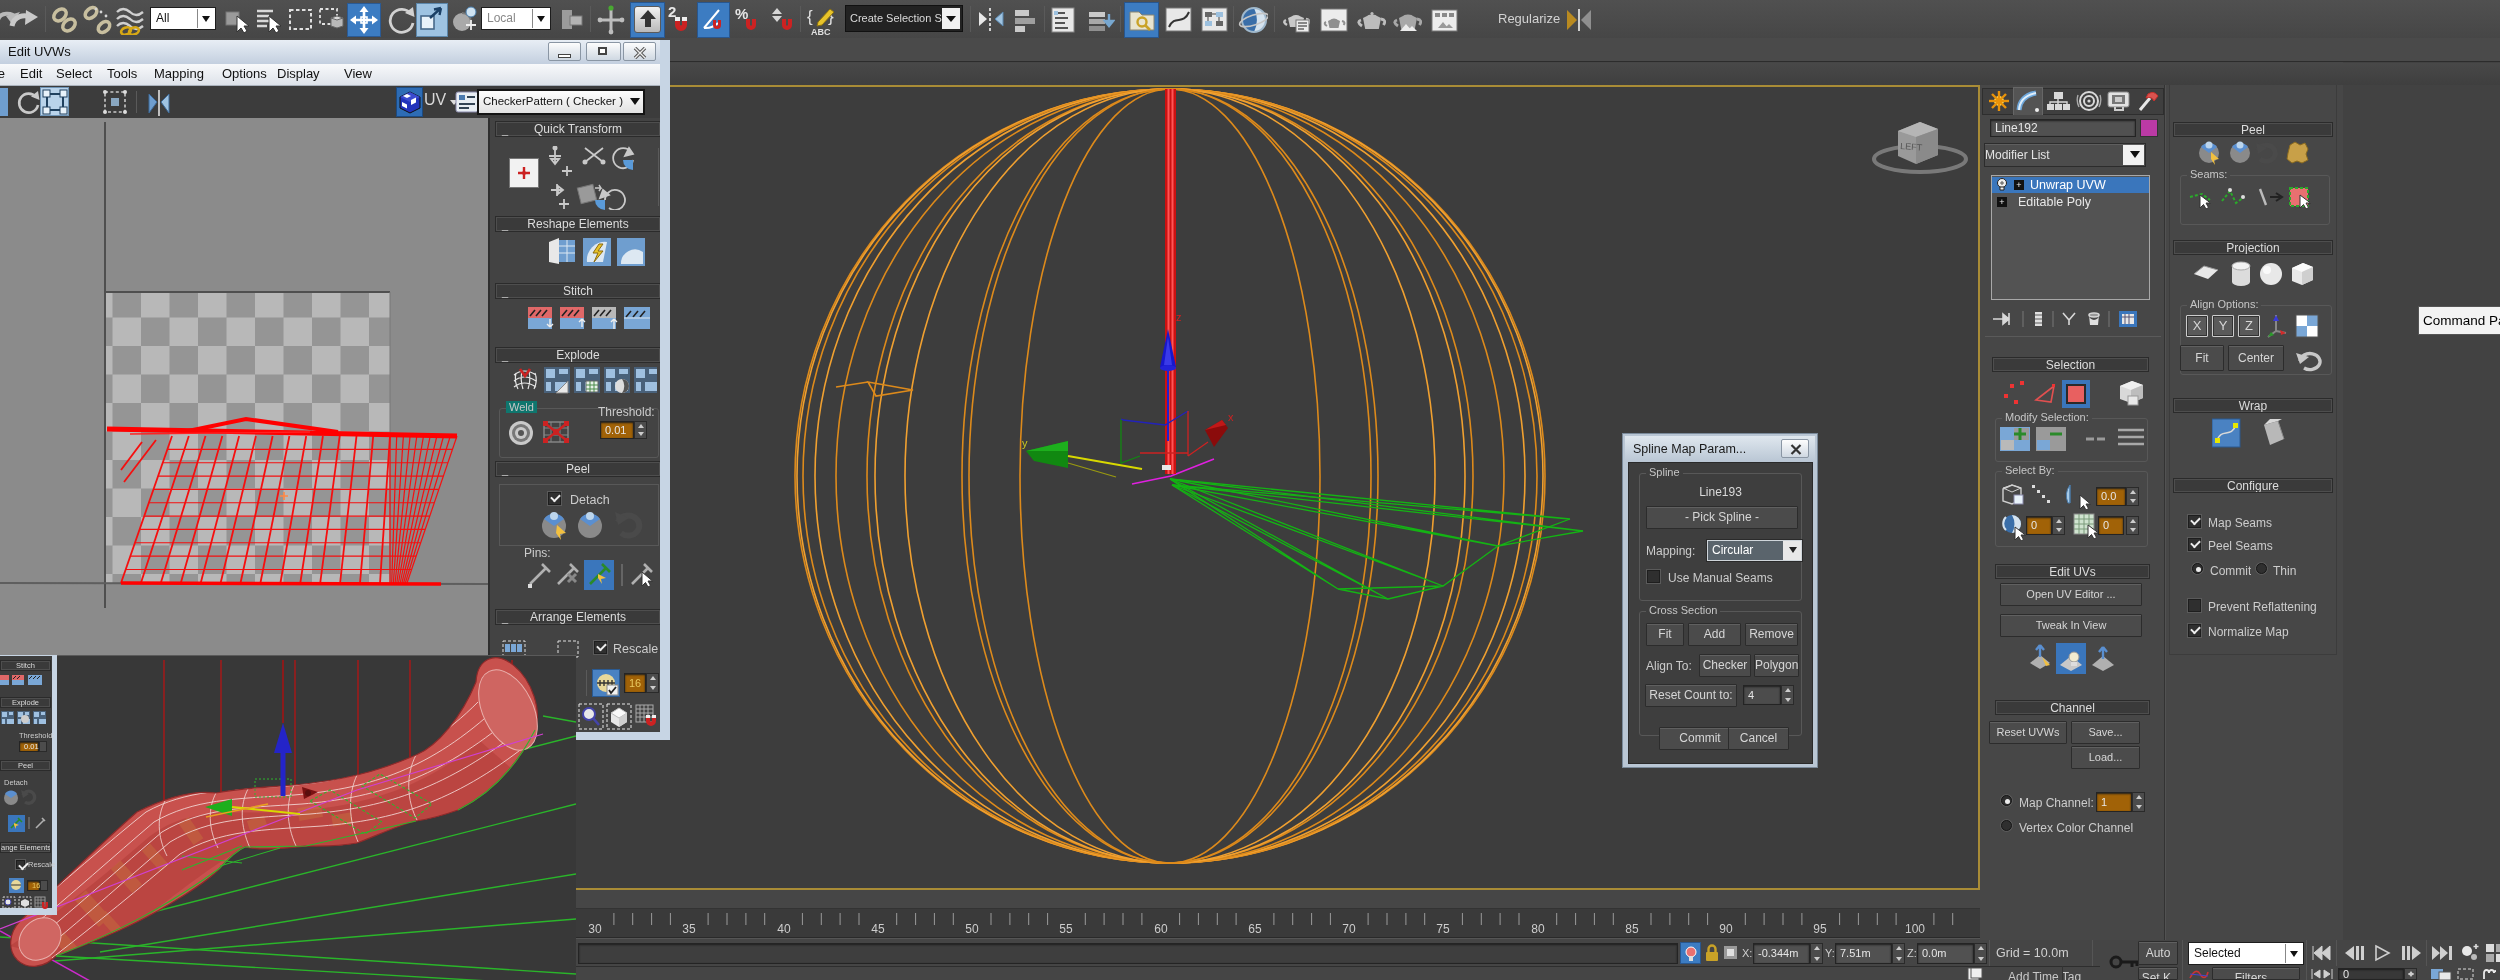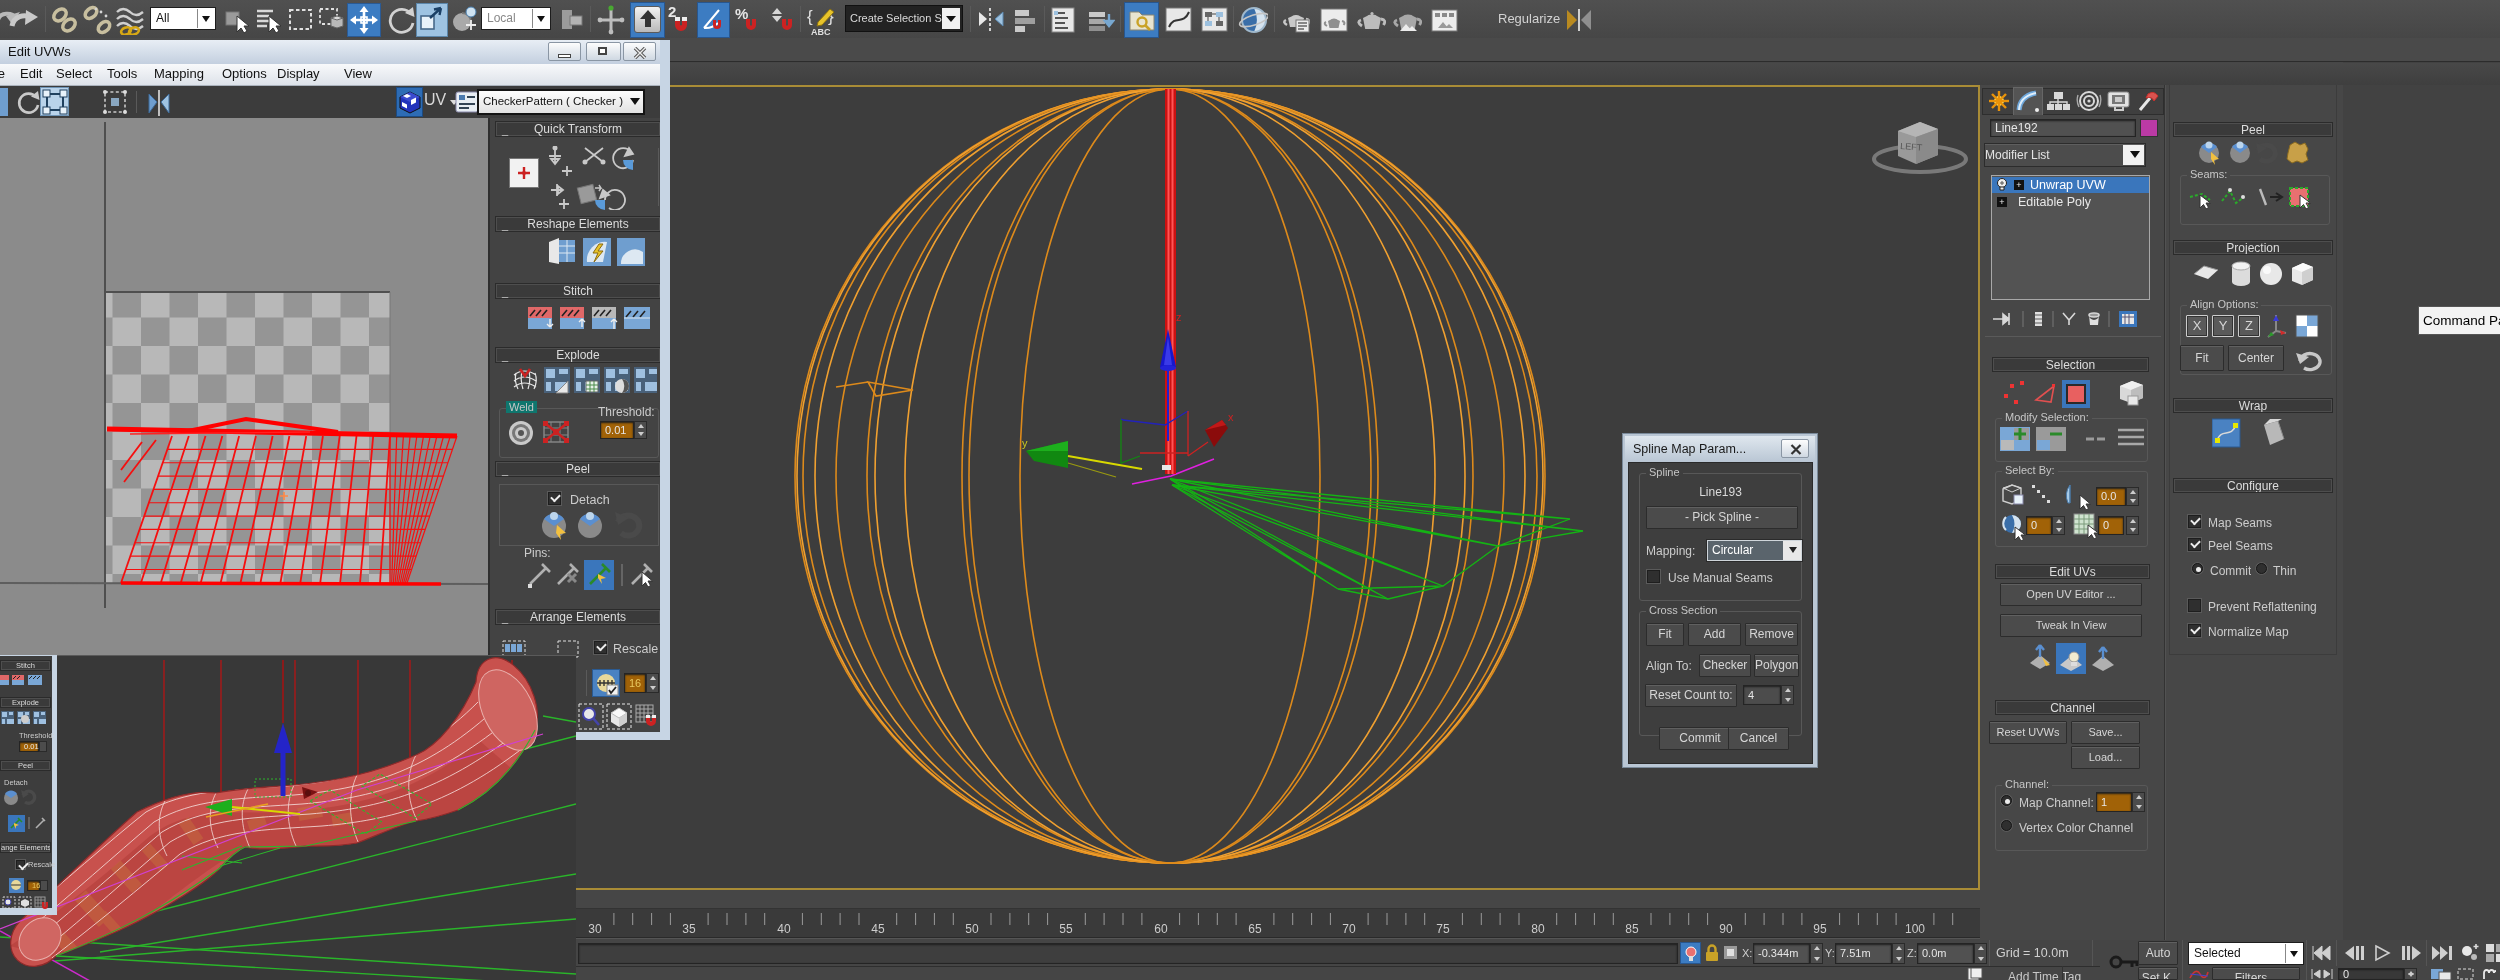--- a/index.html
+++ b/index.html
@@ -681,23 +681,20 @@
         <circle cx="46" cy="14" r="5" fill="#f2ecd0" stroke="#999"></circle>
         <rect x="43" y="19" width="6" height="4" fill="#ddd"></rect>
       <path d="M64 22 l11 -9 11 9 -11 6 Z" fill="#b0b0b0"></path>
         <path d="M75 4 v12 M75 4 l-4 5 M75 4 l4 5" stroke="#5a8fd0" stroke-width="2.4" fill="none"></path>
     </svg>
 
     <div class="hdr" style="left:15px;top:657px;width:155px;height:15px;line-height:14px;">Channel<span class="mini">_</span></div>
     <div class="btn" style="left:9px;top:678px;width:78px;height:23px;line-height:21px;">Reset UVWs</div>
     <div class="btn" style="left:91px;top:678px;width:69px;height:23px;line-height:21px;">Save...</div>
     <div class="btn" style="left:91px;top:703px;width:69px;height:23px;line-height:21px;">Load...</div>
-    <div class="grp" style="left:15px;top:742px;width:153px;height:66px;">
-        <span class="glbl" style="background:#474747;">Channel:</span>
-      </div>
     <div class="rad on" style="left:21px;top:752px;"></div>
     <div class="lbl" style="left:39px;top:753px;font-size:12px;">Map Channel:</div>
     <div class="fld" style="left:116px;top:749px;width:36px;height:20px;line-height:18px;">1</div>
     <div class="spin" style="left:152px;top:749px;height:20px;"></div>
     <div class="rad" style="left:21px;top:777px;"></div>
     <div class="lbl" style="left:39px;top:778px;font-size:12px;">Vertex Color Channel</div>
 
     <div class="abs" style="left:184px;top:40px;width:2px;height:857px;background:#333;border-right:1px solid #525252;"></div>
 
     <div class="hdr" style="left:193px;top:79px;width:160px;height:15px;line-height:14px;">Peel<span class="mini">_</span></div>

